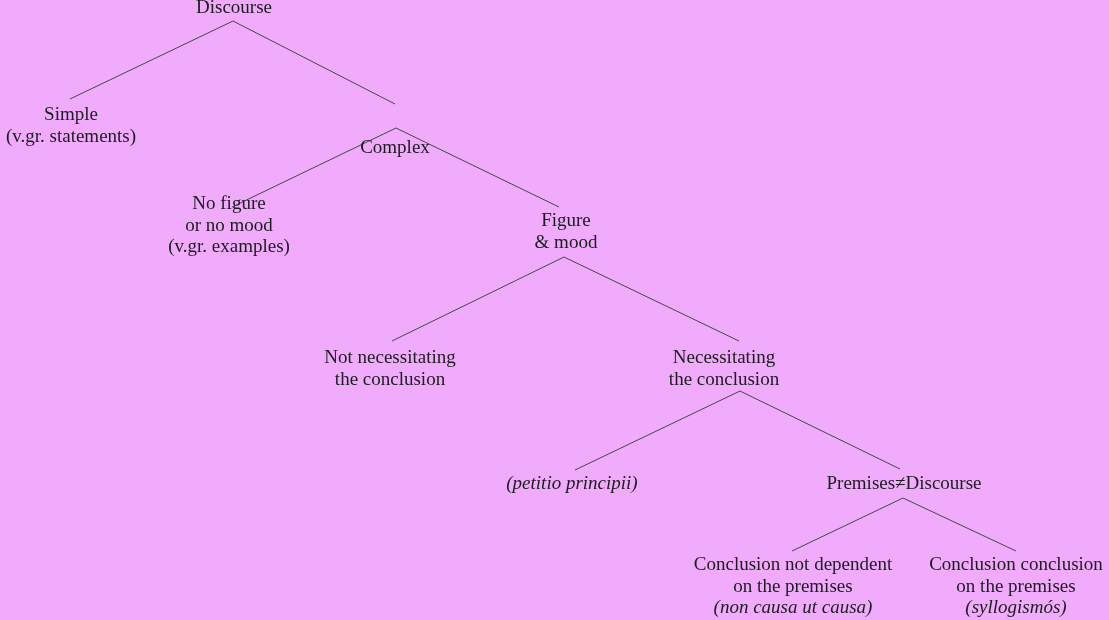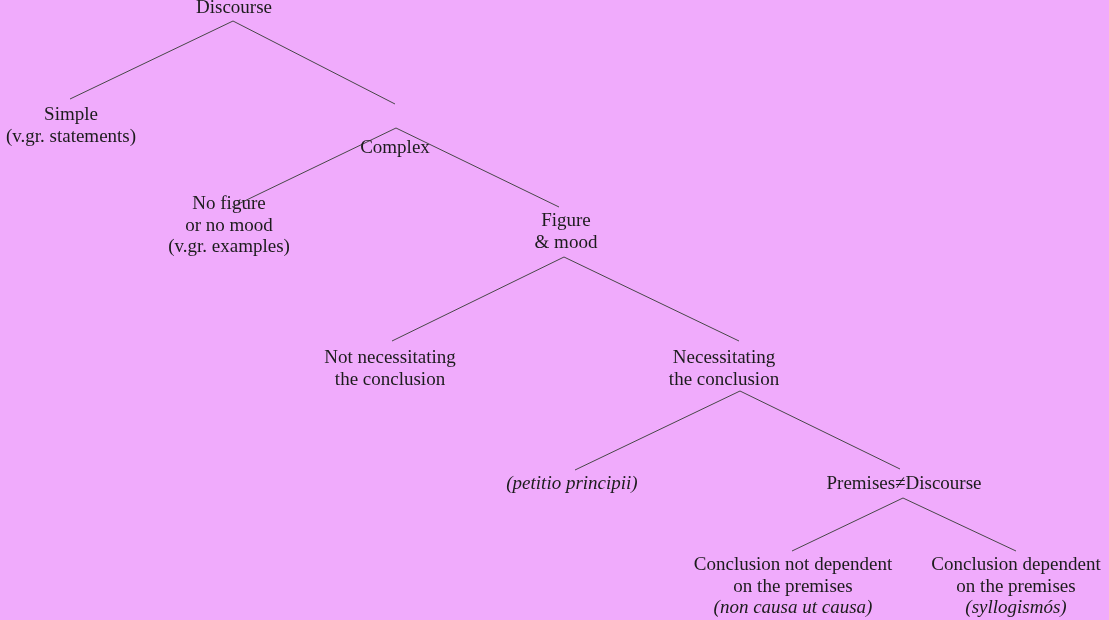--- a/index.html
+++ b/index.html
@@ -99,18 +99,18 @@
     <div>Premises≠Discourse</div>
   </div>
 
   <div class="node" style="left:793px; top:553px;">
     <div>Conclusion not dependent</div>
     <div>on the premises</div>
     <div class="gloss-italic">(non causa ut causa)</div>
   </div>
 
   <div class="node" style="left:1016px; top:553px;">
-    <div>Conclusion dependent</div>
+    <div>Conclusion conclusion</div>
     <div>on the premises</div>
     <div class="gloss-italic">(syllogismós)</div>
   </div>
 
 </div>
 
 </body></html>

